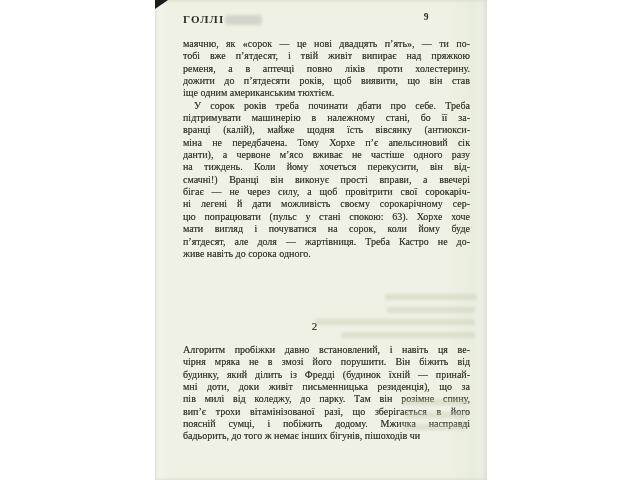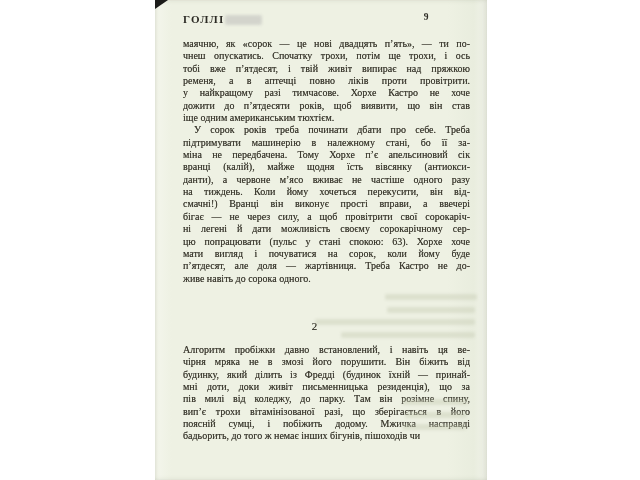--- a/index.html
+++ b/index.html
@@ -71,32 +71,30 @@
 
     <div>
       <div class="hdr-title">ГОЛЛІ</div>
       <div class="hdr-blur"></div>
       <div class="hdr-num">9</div>
     </div>
 
     <div id="block1" class="textblock">
       <div class="para">
           <div class="tline">маячню, як «сорок — це нові двадцять п’ять», — ти по-</div>
-          <div class="tline">чнеш опускатись. Спочатку трохи, потім ще трохи, і ось</div>
           <div class="tline">тобі вже п’ятдесят, і твій живіт випирає над пряжкою</div>
-          <div class="tline">ременя, а в аптечці повно ліків проти провітрити.</div>
-          <div class="tline">у найкращому разі тимчасове. Хорхе Кастро не хоче</div>
+          <div class="tline">ременя, а в аптечці повно ліків проти холестерину.</div>
           <div class="tline">дожити до п’ятдесяти років, щоб виявити, що він став</div>
           <div class="tline para-end">іще одним американським тюхтієм.</div>
         </div>
       <div class="para indent-first">
           <div class="tline">У сорок років треба починати дбати про себе. Треба</div>
           <div class="tline">підтримувати машинерію в належному стані, бо її за-</div>
+          <div class="tline">вранці (калій), майже щодня їсть вівсянку (антиокси-</div>
           <div class="tline">міна не передбачена. Тому Хорхе п’є апельсиновий сік</div>
-          <div class="tline">вранці (калій), майже щодня їсть вівсянку (антиокси-</div>
           <div class="tline">данти), а червоне м’ясо вживає не частіше одного разу</div>
           <div class="tline">на тиждень. Коли йому хочеться перекусити, він від-</div>
           <div class="tline">смачні!) Вранці він виконує прості вправи, а ввечері</div>
           <div class="tline">бігає — не через силу, а щоб провітрити свої сорокаріч-</div>
           <div class="tline">ні легені й дати можливість своєму сорокарічному сер-</div>
           <div class="tline">цю попрацювати (пульс у стані спокою: 63). Хорхе хоче</div>
           <div class="tline">мати вигляд і почуватися на сорок, коли йому буде</div>
           <div class="tline">п’ятдесят, але доля — жартівниця. Треба Кастро не до-</div>
           <div class="tline para-end">живе навіть до сорока одного.</div>
         </div>

